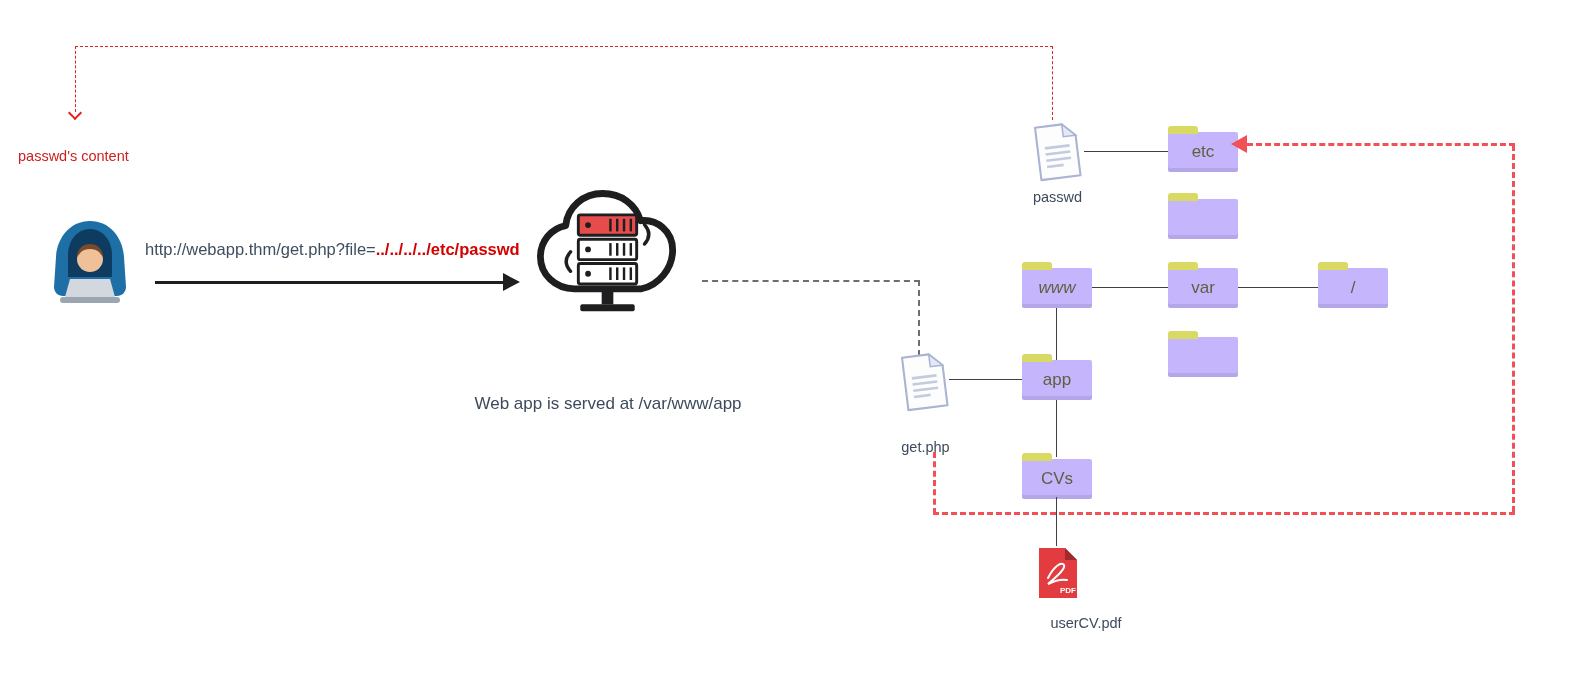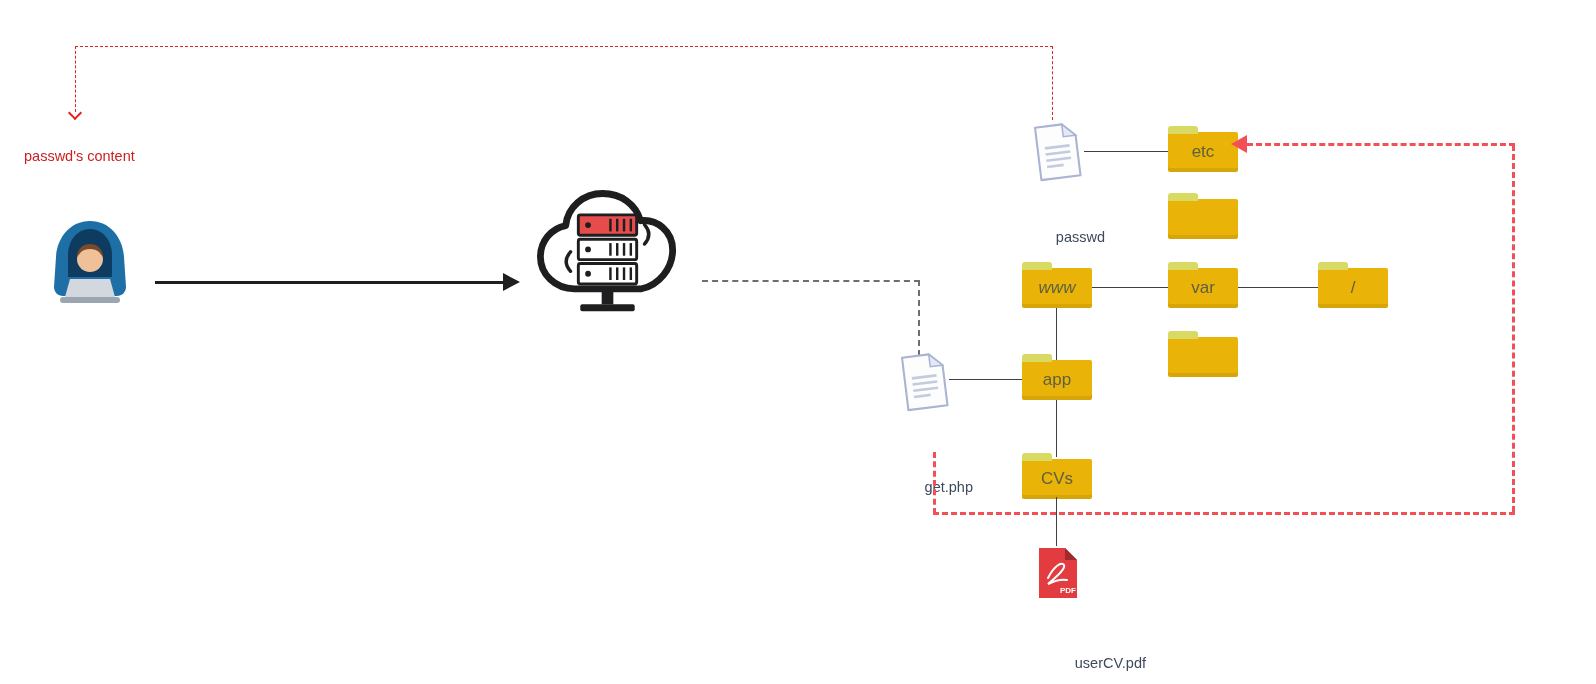--- a/index.html
+++ b/index.html
@@ -9,28 +9,28 @@
 
   .url { left:145px; top:240px; font-size:16.5px; color:#3f4e5e; white-space:nowrap; }
   .url .payload { color:#d40000; font-weight:bold; }
 
   .req-line { left:155px; top:281px; width:350px; height:3px; background:#1f1f1f; }
   .req-head { left:503px; top:273px; width:0; height:0;
               border-left:17px solid #1f1f1f; border-top:9px solid transparent; border-bottom:9px solid transparent; }
 
   .caption { left:427px; top:394px; width:362px; text-align:center; font-size:17px; color:#3d4a5c; }
 
-  .folder { position:absolute; width:70px; height:40px; background:#eab308; border-radius:2px;
+  .folder { position:absolute; width:70px; height:40px; background:#c4b5fd; border-radius:2px;
             display:flex; align-items:center; justify-content:center;
             box-shadow: inset 0 -4px 0 rgba(0,0,0,0.08); }
   .folder::before { content:""; position:absolute; left:0; top:-6px; width:30px; height:8px;
             background:#d9da63; border-radius:3px 3px 0 0; }
   .folder-label { font-size:17px; color:#5e6040; }
 
-  .file-label { font-size:14.5px; color:#3d4a5c; text-align:right;margin-top:40px; }
+  .file-label { font-size:14.5px; color:#3d4a5c; text-align:center; }
 
   .solid-h { height:0; border-top:1.5px solid #3f3f46; }
   .solid-v { width:0; border-left:1.5px solid #3f3f46; }
 
   .gdash-h { height:0; border-top:2px dashed #6e6e6e; }
   .gdash-v { width:0; border-left:2px dashed #6e6e6e; }
 
   .rdash-thin-h { height:0; border-top:1.5px dashed #de2323; }
   .rdash-thin-v { width:0; border-left:1.5px dashed #de2323; }
   .chev-down { width:10px; height:10px; border-right:2px solid #de2323; border-bottom:2px solid #de2323; transform:rotate(45deg); }
@@ -52,20 +52,21 @@
     <svg viewBox="0 0 100 100" width="100" height="104">
       <path d="M50 6 C30 6 17 23 16 42 L14 72 C14 77 18 81 23 81 L77 81 C82 81 86 77 86 72 L84 42 C83 23 70 6 50 6 Z" fill="#1d6fa5"></path>
       <path d="M50 14 C37 14 28 26 28 40 L28 62 L72 62 L72 40 C72 26 63 14 50 14 Z" fill="#0d3c60"></path>
       <circle cx="50" cy="44" r="13" fill="#f0c098"></circle>
       <path d="M37 42 C37 34 43 29 50 29 C57 29 63 34 63 42 L59 37 C55 33 45 33 41 37 Z" fill="#7a4a2b"></path>
       <path d="M30 64 L70 64 L75 82 L25 82 Z" fill="#d2d8de"></path>
       <rect x="20" y="82" width="60" height="6" rx="3" fill="#9aa6b1"></rect>
     </svg>
   </div>
 
+  <div class="abs url"><span>http://webapp.thm/get.php?file=</span><span class="payload">../../../../etc/passwd</span></div>
   <div class="abs req-line"></div>
   <div class="abs req-head"></div>
 
   <div class="abs" style="left:520px; top:168px; width:175px; height:160px;">
     <svg viewBox="0 0 180 160" width="175" height="156">
       <path d="M56 124 C36 124 21 109 21 91 C21 75 32 62 47 59 C49 40 65 26 85 26 C104 26 119 37 124 54 C141 52 157 65 157 84 C157 103 143 120 125 124 Z" fill="#ffffff" stroke="#1e1e20" stroke-width="7" stroke-linejoin="round"></path>
       <g stroke="#1e1e20" stroke-width="3">
         <rect x="60" y="48" width="60" height="21" rx="2" fill="#e64c4c"></rect>
         <rect x="60" y="73" width="60" height="21" rx="2" fill="#ffffff"></rect>
         <rect x="60" y="98" width="60" height="21" rx="2" fill="#ffffff"></rect>
@@ -89,20 +90,21 @@
           <circle cx="70" cy="83.5" r="3"></circle>
           <circle cx="70" cy="108.5" r="3"></circle>
       </g>
       <path d="M52 86 q-9 10 0 20" fill="none" stroke="#1e1e20" stroke-width="3.5" stroke-linecap="round"></path>
       <path d="M128 78 q9 -10 0 -20" fill="none" stroke="#1e1e20" stroke-width="3.5" stroke-linecap="round"></path>
       <rect x="84" y="124" width="12" height="16" fill="#1e1e20"></rect>
       <rect x="62" y="140" width="56" height="7" rx="2" fill="#1e1e20"></rect>
     </svg>
   </div>
 
+  <div class="abs caption">Web app is served at /var/www/app</div>
 
   <div class="abs gdash-h" style="left:702px; top:280px; width:218px;"></div>
   <div class="abs gdash-v" style="left:918px; top:280px; height:76px;"></div>
 
   <div class="abs doc" style="left:901px; top:353px;">
     <svg viewBox="0 0 46 55" width="48" height="57">
       <path d="M4 2 L30 2 L42 14 L42 53 L4 53 Z" fill="#fdfdfe" stroke="#a9b3d2" stroke-width="2" stroke-linejoin="round"></path>
       <path d="M30 2 L30 14 L42 14 Z" fill="#e4e9f6" stroke="#a9b3d2" stroke-width="1.5"></path>
       <g stroke="#c3cbdf" stroke-width="2.5">
         <line x1="11" y1="23" x2="35" y2="23"></line>
@@ -164,21 +166,21 @@
   <div class="abs solid-h" style="left:1238px; top:287px; width:80px;"></div>
   <div class="abs solid-v" style="left:1056px; top:308px; height:52px;"></div>
   <div class="abs solid-h" style="left:949px; top:379px; width:73px;"></div>
   <div class="abs solid-v" style="left:1056px; top:400px; height:57px;"></div>
   <div class="abs solid-v" style="left:1056px; top:497px; height:49px;"></div>
 
   <div class="abs rdash-thin-v" style="left:1052px; top:46px; height:74px;"></div>
   <div class="abs rdash-thin-h" style="left:75px; top:46px; width:978px;"></div>
   <div class="abs rdash-thin-v" style="left:75px; top:46px; height:66px;"></div>
   <div class="abs chev-down" style="left:70px; top:108px;"></div>
-  <div class="abs red-label" style="left:24px; top:148px;">passwd's content</div>
+  <div class="abs red-label" style="left:18px; top:148px;">passwd's content</div>
 
   <div class="abs rdash-thick-v" style="left:933px; top:452px; height:62px;"></div>
   <div class="abs rdash-thick-h" style="left:933px; top:512px; width:582px;"></div>
   <div class="abs rdash-thick-v" style="left:1512px; top:145px; height:367px;"></div>
   <div class="abs rdash-thick-h" style="left:1247px; top:143px; width:268px;"></div>
   <div class="abs red-arrow-left" style="left:1231px; top:135px;"></div>
 
 </div>
 
 </body></html>

